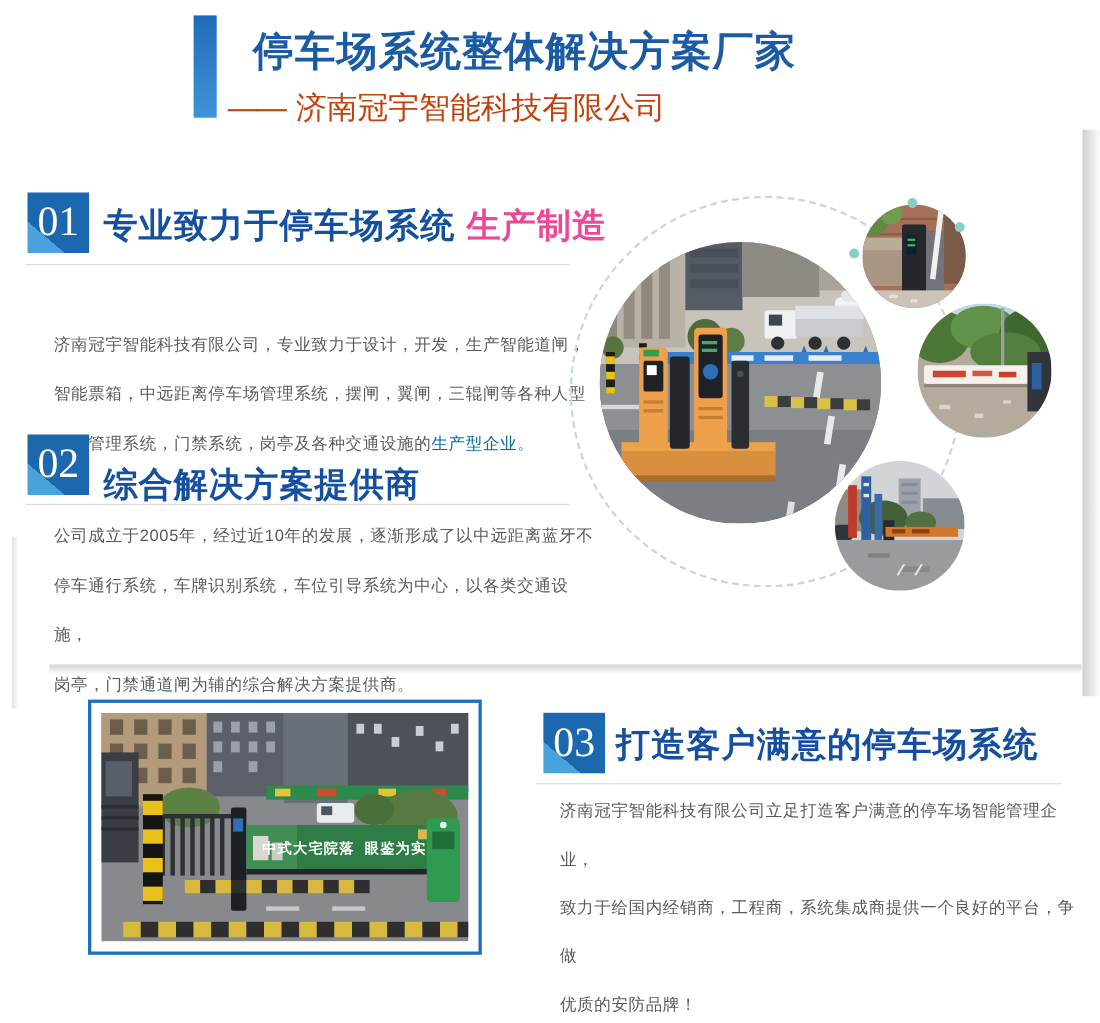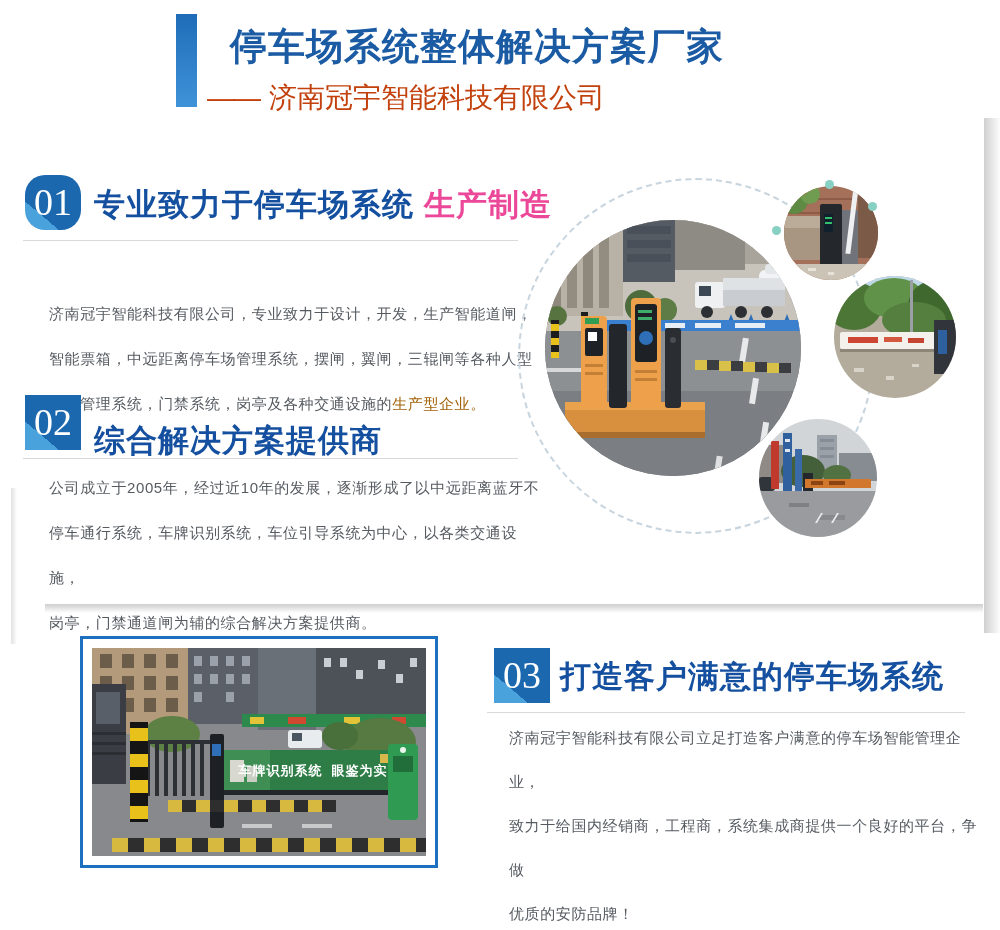--- a/index.html
+++ b/index.html
@@ -19,21 +19,21 @@
   
   .num-box { position:absolute; width:56px; height:55px; color:#fff; text-align:center;
     line-height:55px; font-size:38px; font-family:"Liberation Serif","DejaVu Serif",serif;
     background:linear-gradient(40deg,#4aa2dc 0%,#4aa2dc 28%,#1b68af 28%,#1b68af 100%); }
   .sec-title { position:absolute; font-size:31px; font-weight:bold; color:#14509f;
     white-space:nowrap; letter-spacing:1px; }
   .sec-title .suffix { color:#ec4899; margin-left:10px; }
   .divider { position:absolute; height:1px; background:#d9d9d9; }
   .para { position:absolute; font-size:15px; color:#565b61; line-height:45px;
     letter-spacing:0.6px; white-space:pre-line; }
-  .para .hl { color:#a16207; }
+  .para .hl { color:#0369a1; }
   
   .dashed-ring { position:absolute; left:518px; top:178px; width:356px; height:356px;
     border:2px dashed #c9d5de; border-radius:50%; z-index:0; }
   .circle-photo { position:absolute; border-radius:50%; overflow:hidden; z-index:1; }
   .circle-photo svg { display:block; }
   #circ-main  { left:545px; top:220px; width:256px; height:256px; }
   #circ-top   { left:784px; top:186px; width:94px;  height:94px; z-index:2; }
   #circ-mid   { left:834px; top:276px; width:122px; height:122px; z-index:2; }
   #circ-bot   { left:759px; top:419px; width:118px; height:118px; z-index:2; }
   .ring-dot { position:absolute; width:9px; height:9px; border-radius:50%;
@@ -57,21 +57,21 @@
 <body>
 
 <div class="page">
 
   <div class="header-bar"></div>
   <div class="page-title">停车场系统整体解决方案厂家</div>
   <div class="page-subtitle">
     <span class="dash">——</span><span>济南冠宇智能科技有限公司</span>
   </div>
 
-  <div class="num-box" style="left:25px; top:175px;border-radius:20px;">01</div>
+  <div class="num-box" style="left:25px; top:175px;">01</div>
   <div class="sec-title" style="left:94px; top:184px;">
     <span>专业致力于停车场系统</span><span class="suffix">生产制造</span>
   </div>
   <div class="divider" style="left:23px; top:240px; width:495px;"></div>
   <div class="para" style="left:49px; top:246px; width:492px;">
     <span>济南冠宇智能科技有限公司，专业致力于设计，开发，生产智能道闸，
 智能票箱，中远距离停车场管理系统，摆闸，翼闸，三辊闸等各种人型
 通道管理系统，门禁系统，岗亭及各种交通设施的</span><span class="hl">生产型企业。</span>
   </div>
 
@@ -370,21 +370,21 @@
           <rect x="244" y="190" width="16" height="14" fill="#d8b93f"></rect>
             <rect x="260" y="190" width="16" height="14" fill="#2e2e2e"></rect>
           <rect x="276" y="190" width="16" height="14" fill="#d8b93f"></rect>
             <rect x="292" y="190" width="16" height="14" fill="#2e2e2e"></rect>
           <rect x="308" y="190" width="16" height="14" fill="#d8b93f"></rect>
             <rect x="324" y="190" width="10" height="14" fill="#2e2e2e"></rect>
         </g>
         <rect x="150" y="176" width="30" height="4" fill="#c8c9ca"></rect>
         <rect x="210" y="176" width="30" height="4" fill="#c8c9ca"></rect>
       </svg>
-      <div class="banner-text">车牌识别系统  眼鉴为实</div>
+      <div class="banner-text">中式大宅院落  眼鉴为实</div>
     </div>
   </div>
 
   <div class="shadow-right"></div>
   <div class="shadow-bottom"></div>
   <div class="shadow-left"></div>
 
 </div>
 
 </body></html>

